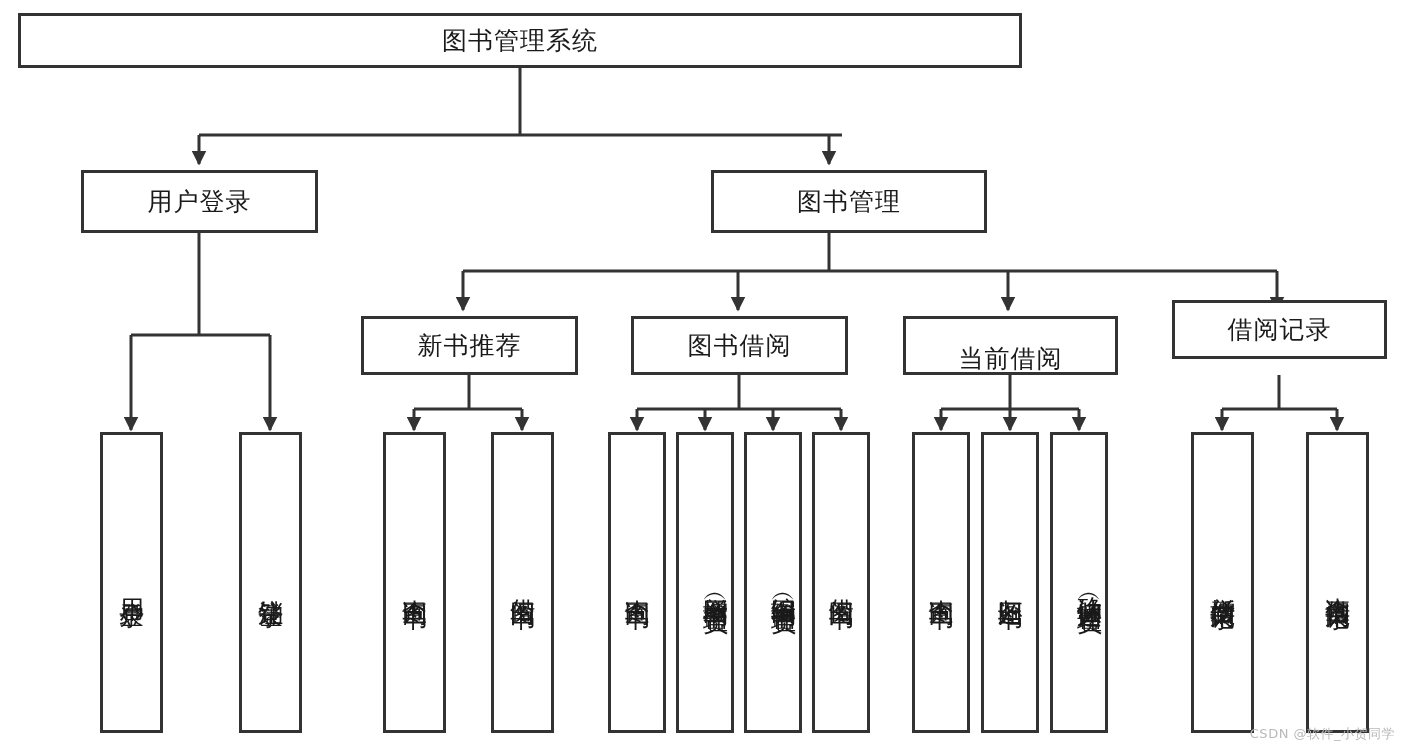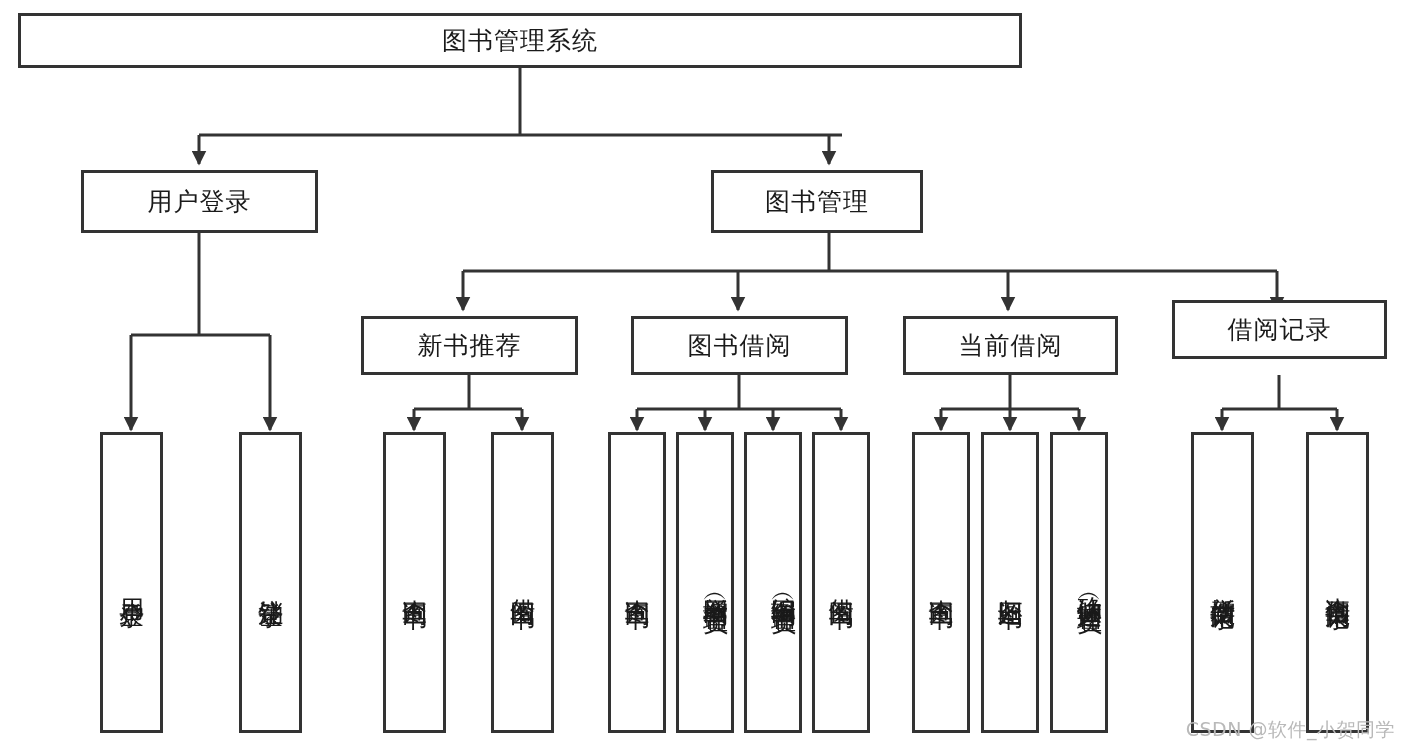--- a/index.html
+++ b/index.html
@@ -58,21 +58,21 @@
     left: 0;
     top: 0;
     width: 1405px;
     height: 747px;
     pointer-events: none;
   }
   .watermark {
     position: absolute;
     right: 10px;
     bottom: 4px;
-    font-size: 19px;
+    font-size: 13px;
     color: #b9b9b9;
     letter-spacing: 0.5px;
     white-space: nowrap;
   }
 </style>
 </head>
 <body>
 
 <div id="canvas">
 
@@ -127,33 +127,33 @@
   </svg>
 
   <div class="node node-root" style="left:18px; top:13px; width:1004px; height:55px;">
     <span>图书管理系统</span>
   </div>
 
   <div class="node node-h" style="left:81px; top:170px; width:237px; height:63px;">
     <span>用户登录</span>
   </div>
 
-  <div class="node node-h" style="left:711px; top:170px; width:212px; height:63px;">
+  <div class="node node-h" style="left:711px; top:170px; width:276px; height:63px;">
     <span>图书管理</span>
   </div>
 
   <div class="node node-h" style="left:631px; top:316px; width:217px; height:59px;">
     <span>图书借阅</span>
   </div>
 
   <div class="node node-h" style="left:361px; top:316px; width:217px; height:59px;">
     <span>新书推荐</span>
   </div>
 
-  <div class="node node-h" style="left:903px; top:316px; width:215px; height:59px;">
+  <div class="node node-h" style="left:903px; top:316px; width:215px; height:59px;align-items:flex-end;">
     <span>当前借阅</span>
   </div>
 
   <div class="node node-h" style="left:1172px; top:300px; width:215px; height:59px;">
     <span>借阅记录</span>
   </div>
 
   <div class="node node-v valign-mid" style="left:100px; top:432px; width:63px; height:301px;">
     <span>用户登录</span>
   </div>

